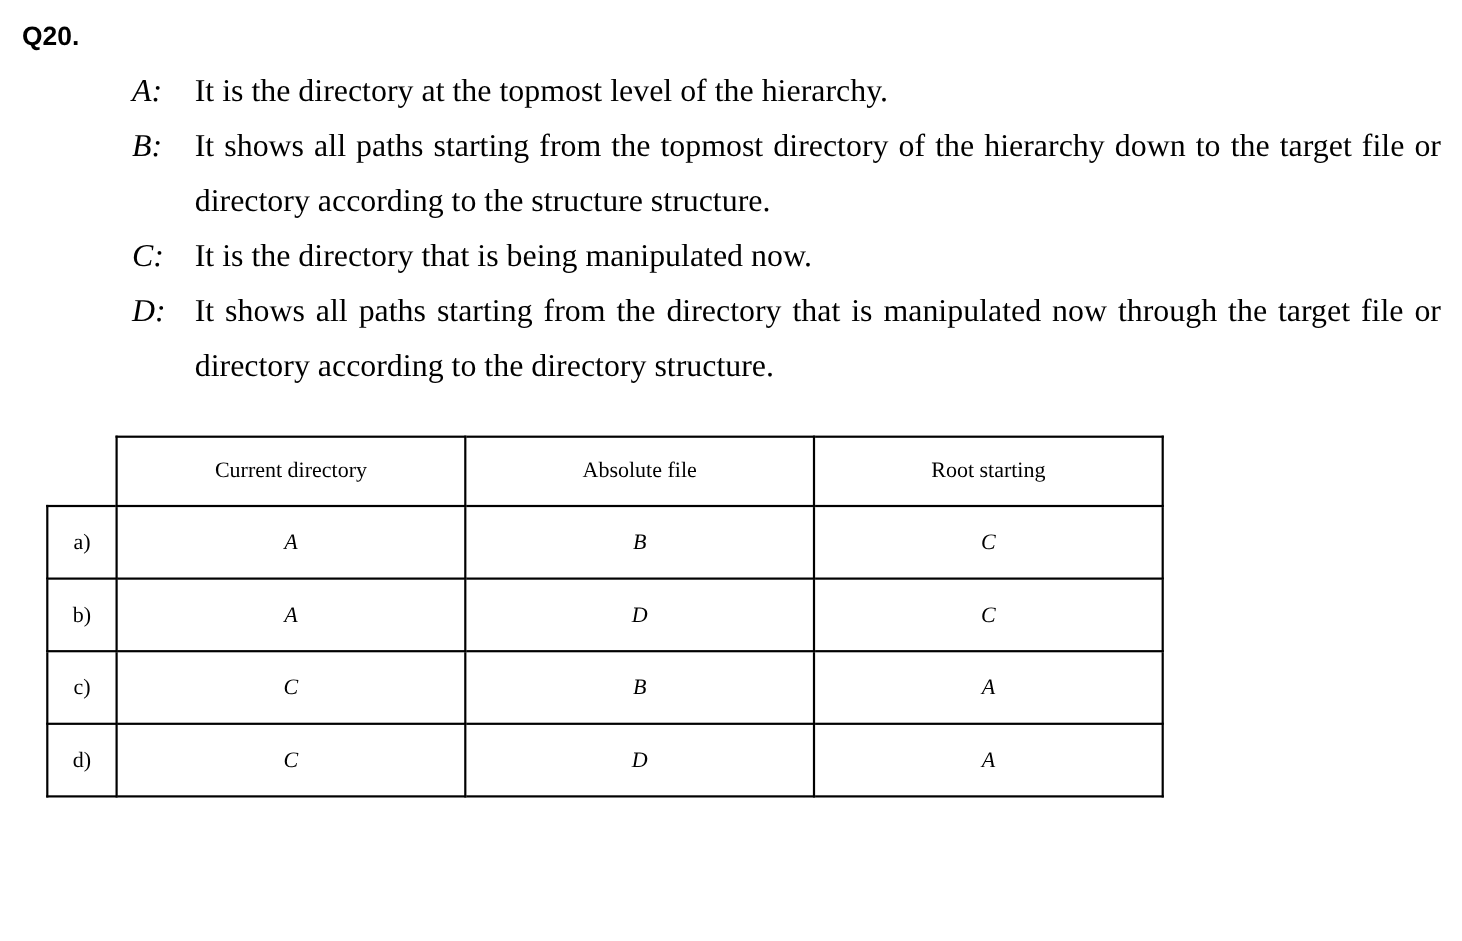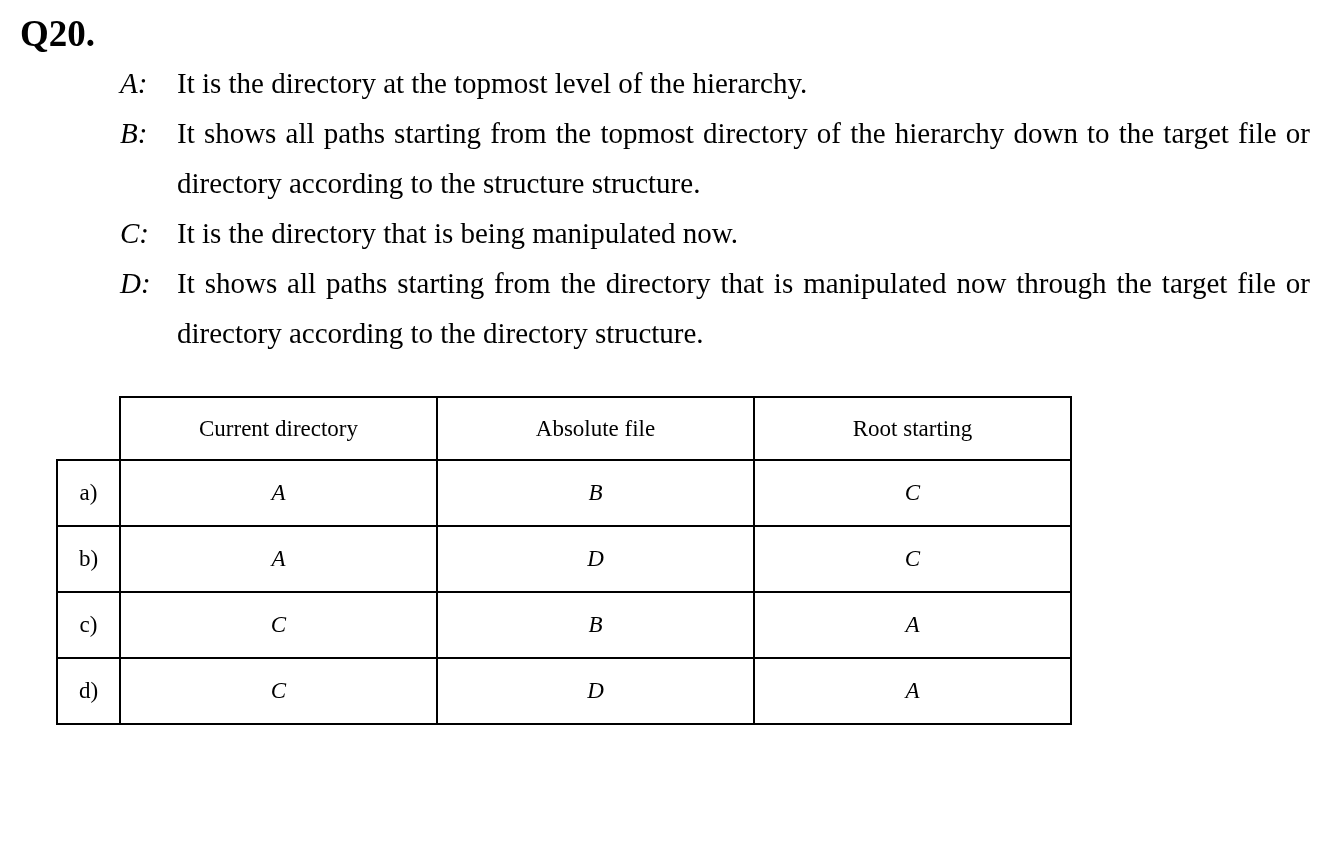--- a/index.html
+++ b/index.html
@@ -18,23 +18,23 @@
 
   
   .question-block {
     position: relative;
     padding-top: 8px;
   }
   .qnum {
     position: absolute;
     left: 20px;
     top: 8px;
-    font-family: Liberation Serif, serif;
+    font-family: Liberation Sans, sans-serif;
     font-weight: bold;
-    font-size: 37px;
+    font-size: 24px;
     line-height: 52px;
   }
   .qtext {
     margin: 0 19px 0 75px;
     text-indent: 80px;
     text-align: justify;
     line-height: 52px;
   }
   .qtext i { font-style: italic; }
 
@@ -52,22 +52,22 @@
     font-style: italic;
   }
   .expl-text {
     flex: 1;
     text-align: justify;
   }
 
   
   table.answer-table {
     border-collapse: collapse;
-    margin: 38px 0 0 56px;
-    font-size: 23px;
+    margin: 38px 0 0 42px;
+    font-size: 20px;
   }
   .answer-table th,
   .answer-table td {
     border: 2px solid #000000;
     font-weight: normal;
     padding: 0;
     background: #ffffff;
   }
   .answer-table .corner {
     border: none;

